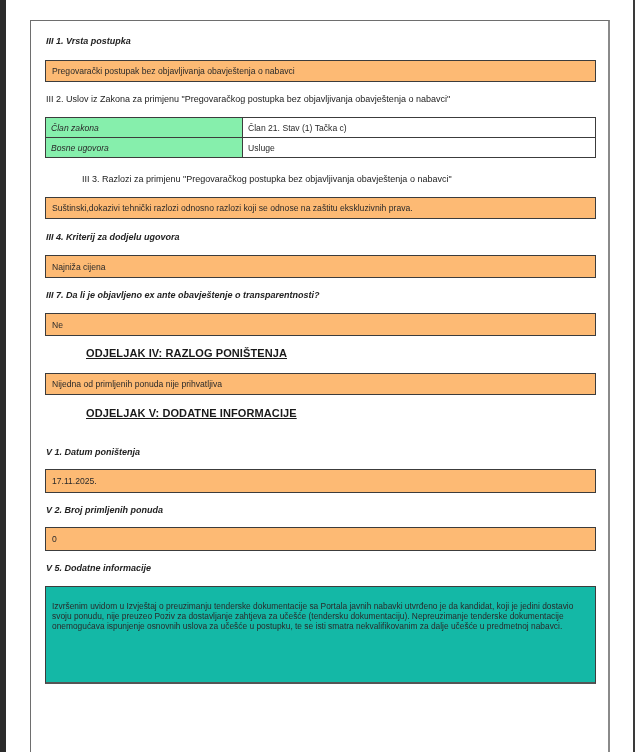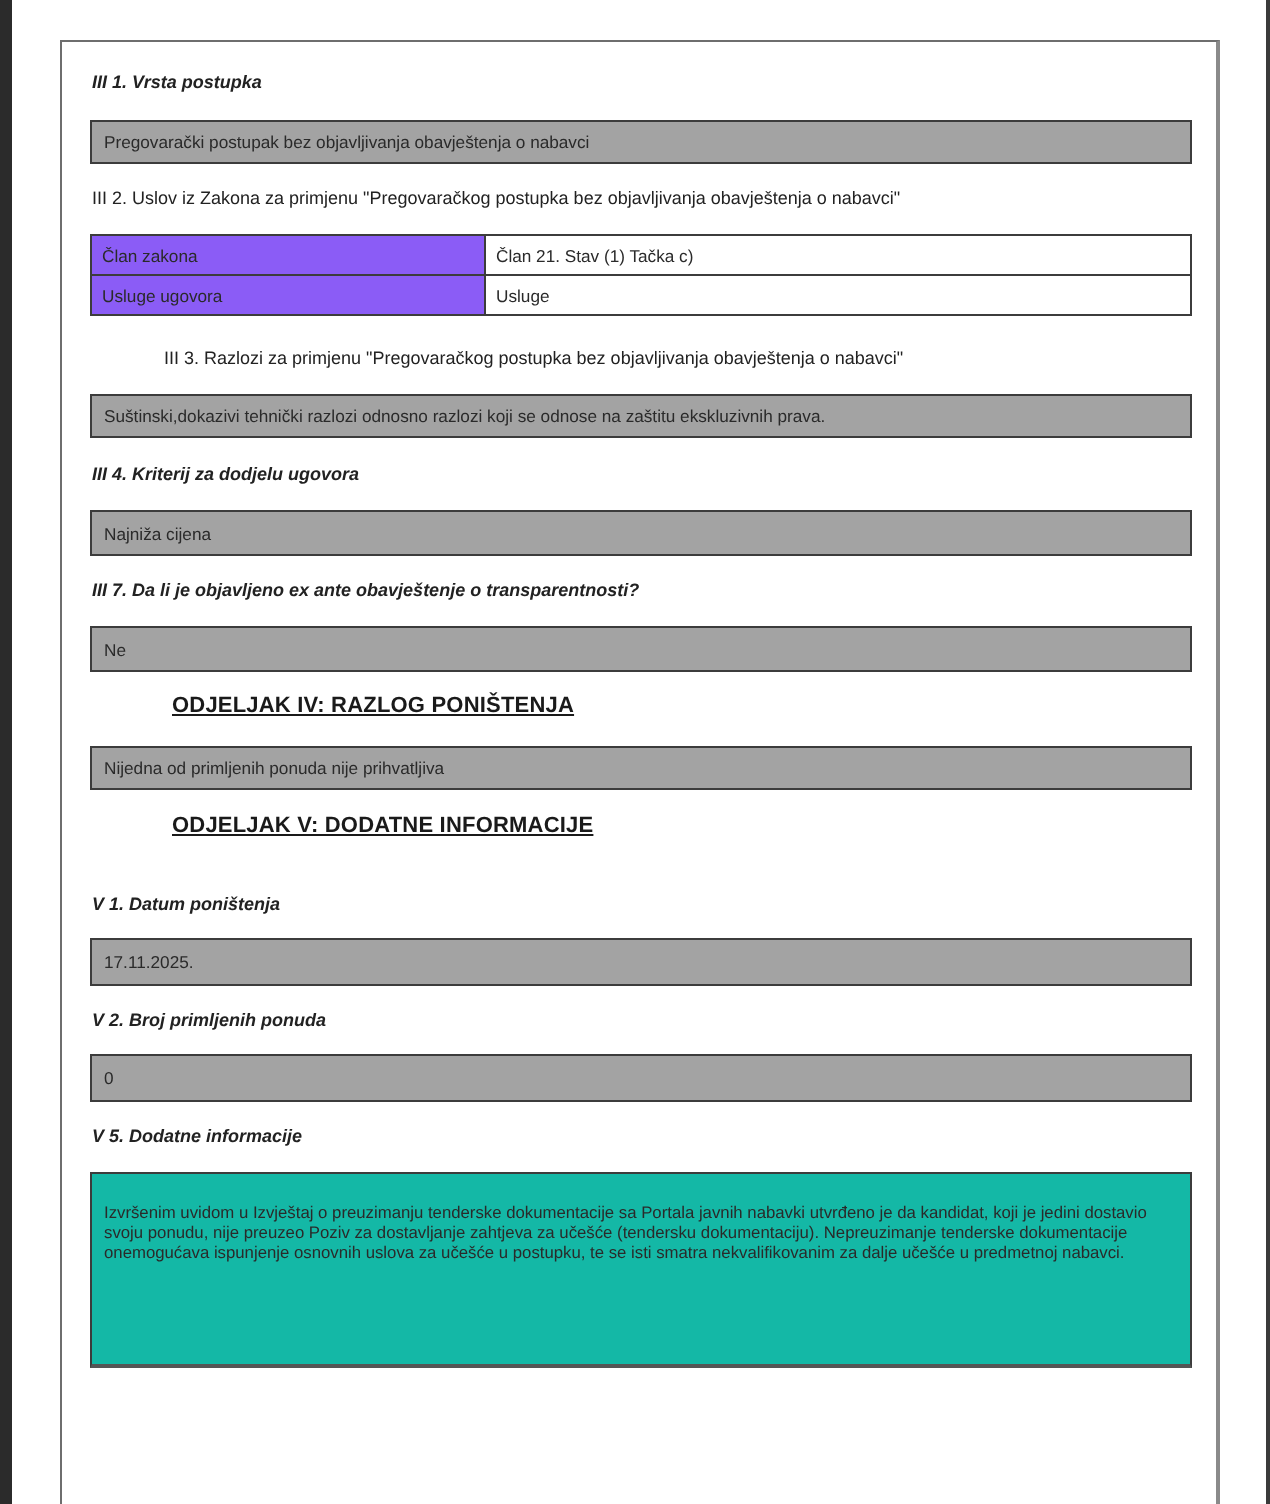--- a/index.html
+++ b/index.html
@@ -27,42 +27,42 @@
     }
     .label {
       position: absolute; left: 46px;
       font-size: 9px; color: #222;
     }
     .label.bold { font-weight: bold; font-style: italic; }
     .box {
       position: absolute; left: 45px; width: 551px;
       border: 1.5px solid #3c3c3c;
       box-sizing: border-box;
-      background: #a3a3a3;
+      background: #fdba74;
       font-size: 8.6px; color: #2a2a2a;
       padding: 0 6px;
       display: flex; align-items: center;
     }
     .section-title {
       position: absolute; left: 46px;
       font-size: 11px; font-weight: bold; color: #1a1a1a;
       text-decoration: underline;
       letter-spacing: 0.1px;
       margin-left: 40px;
     }
     table.info {
       position: absolute; left: 45px; top: 117px; width: 551px;
       border-collapse: collapse;
       font-size: 8.6px; color: #2a2a2a;
     }
     table.info td {
       border: 1.5px solid #3c3c3c;
       height: 19px; padding: 0 5px;
     }
-    table.info td.key { background: #8b5cf6; width: 186px; }
+    table.info td.key { background: #86efac; width: 186px; font-style: italic; }
     .textbox {
       position: absolute; left: 45px; top: 586px; width: 551px; height: 98px;
       border: 1.5px solid #3c3c3c; border-bottom: 2.5px solid #555;
       box-sizing: border-box; background: #14b8a6;
       font-size: 8.4px; line-height: 10px; color: #2a2a2a;
       padding: 14px 6px 0 6px;
     }
     .textbox p { margin: 0 0 10px 0; }
   </style>
 </head>
@@ -76,21 +76,21 @@
 <div class="box" style="top:60px; height:22px;">Pregovarački postupak bez objavljivanja obavještenja o nabavci</div>
 
 <div class="label" style="top:94px;">III 2. Uslov iz Zakona za primjenu "Pregovaračkog postupka bez objavljivanja obavještenja o nabavci"</div>
 <table class="info">
   <tbody>
       <tr>
     <td class="key">Član zakona</td>
     <td>Član 21. Stav (1) Tačka c)</td>
   </tr>
   <tr>
-    <td class="key">Usluge ugovora</td>
+    <td class="key">Bosne ugovora</td>
     <td>Usluge</td>
   </tr>
 </tbody>
   </table>
 
 <div class="label" style="top:174px;padding-left:36px;">III 3. Razlozi za primjenu "Pregovaračkog postupka bez objavljivanja obavještenja o nabavci"</div>
 <div class="box" style="top:197px; height:22px;">Suštinski,dokazivi tehnički razlozi odnosno razlozi koji se odnose na zaštitu ekskluzivnih prava.</div>
 
 <div class="label bold" style="top:232px;">III 4. Kriterij za dodjelu ugovora</div>
 <div class="box" style="top:255px; height:23px;">Najniža cijena</div>

